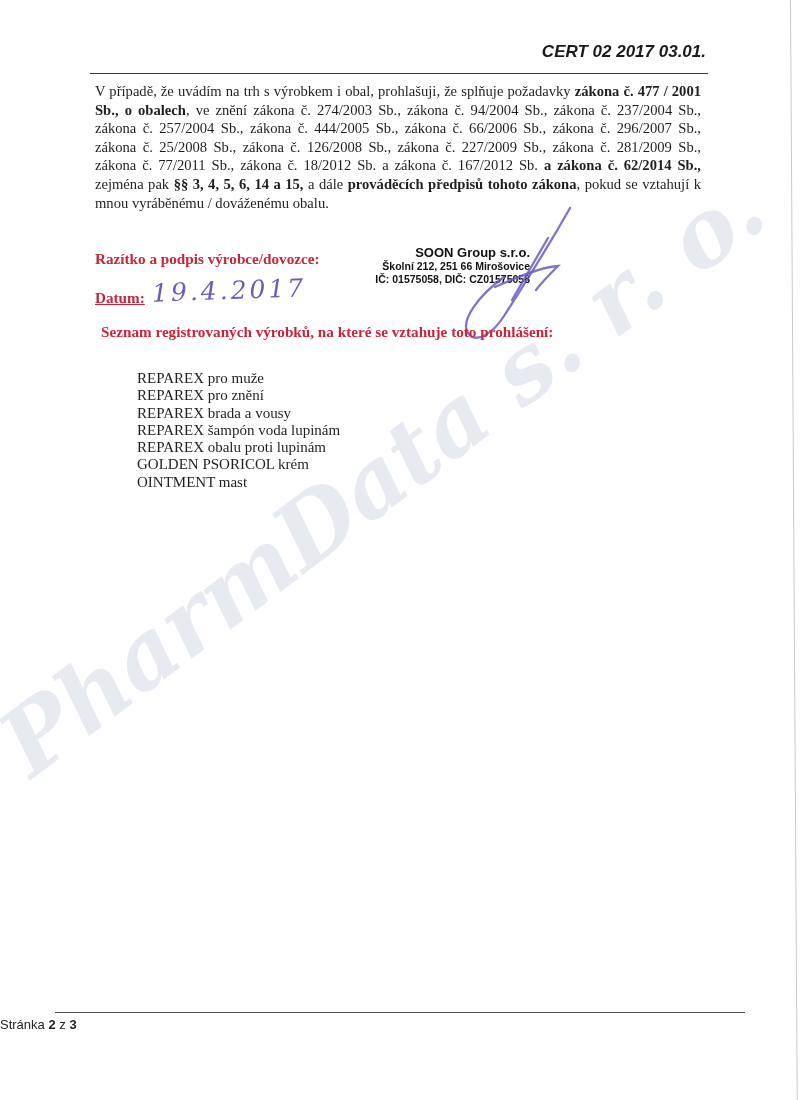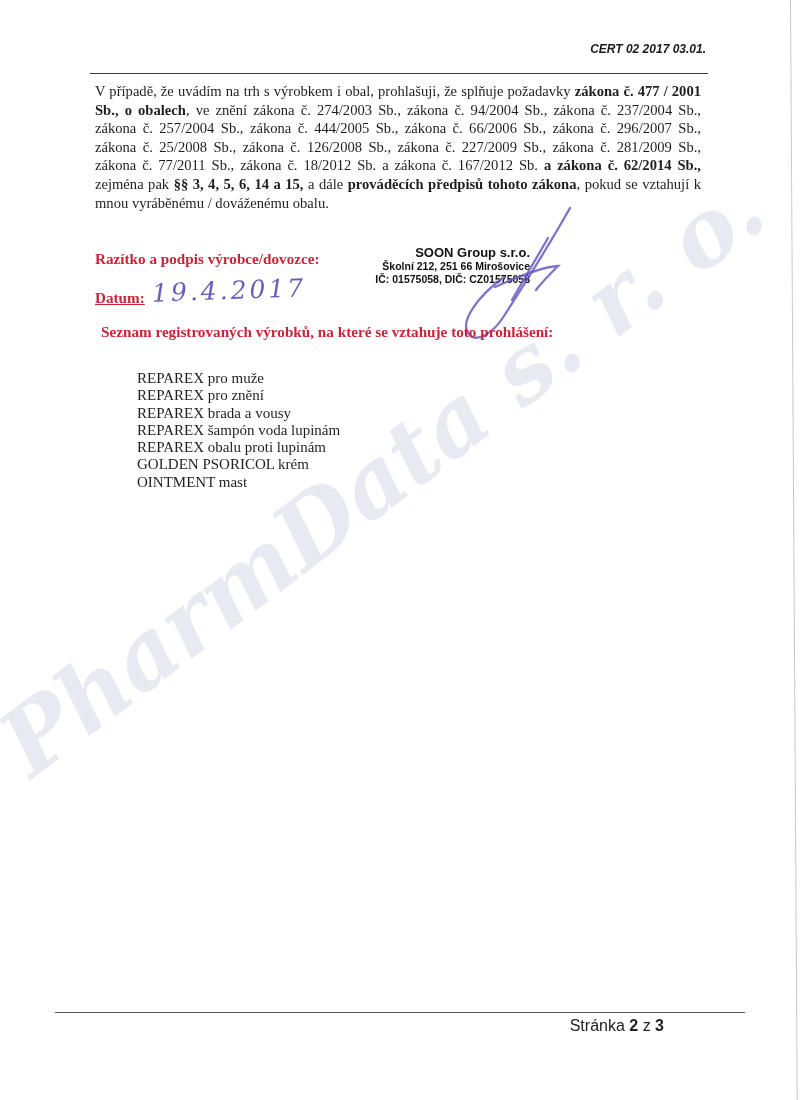--- a/index.html
+++ b/index.html
@@ -26,21 +26,21 @@
     z-index:0;
     user-select:none;
   }
   .content{position:relative;z-index:1;}
   
   .doc-code{
     position:absolute;top:42px;left:90px;width:616px;
     text-align:right;
     font-family:"Liberation Sans", sans-serif;
     font-style:italic;font-weight:600;
-    font-size:12px;color:#1a1a1a;
+    font-size:17px;color:#1a1a1a;
   }
   .header-rule{
     position:absolute;top:73px;left:90px;width:618px;
     border-top:1.6px solid #3a3a3a;
   }
   
   .legal{
     position:absolute;top:82px;left:95px;width:606px;
     font-size:14.6px;line-height:18.6px;
     text-align:justify;
@@ -78,23 +78,23 @@
     position:absolute;top:370px;left:137px;
     font-size:15px;line-height:17.3px;
   }
   
   .footer-rule{
     position:absolute;top:1012px;left:55px;width:690px;
     border-top:1.4px solid #555;
   }
   .footer-text{
     position:absolute;top:1017px;left:0;width:664px;
-    text-align:right;
+    text-align:left;
     font-family:"Liberation Sans", sans-serif;
-    font-size:16px;color:#222;
+    font-size:13px;color:#222;
   }
   .footer-text b{font-weight:bold;}
   
   .scan-line{
     position:absolute;top:0;left:790px;width:1px;height:1100px;
     background:#c9c9c9;
     transform:rotate(-0.35deg);
     transform-origin:top center;
   }
 </style>

